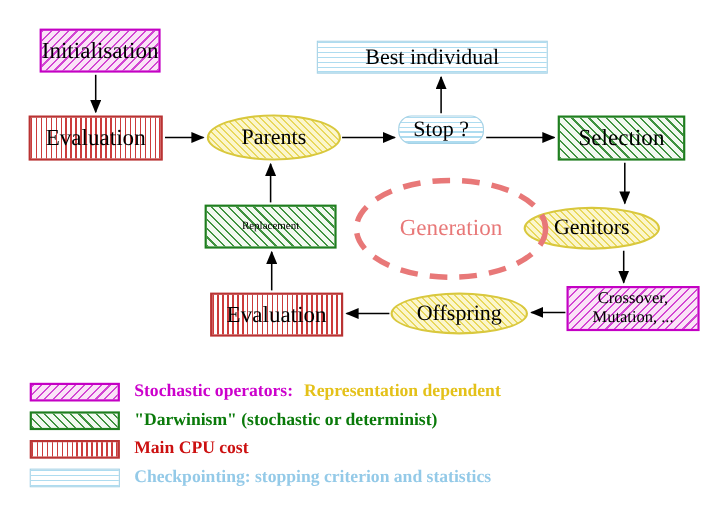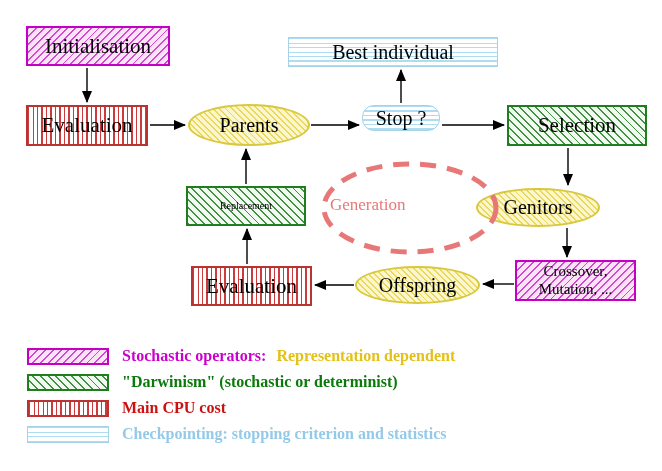--- a/index.html
+++ b/index.html
@@ -30,59 +30,59 @@
   .yellow-hatch{
     background:repeating-linear-gradient(45deg,#e9d85c 0,#e9d85c 1.4px,#fbf6cc 1.4px,#fbf6cc 4.5px);
     border:2px solid #d9c83d;
   }
   .label{color:#000;line-height:1.15;}
   .xl{font-size:21px;}
   .lg{font-size:20px;}
   .md{font-size:10px;}
   .sm{font-size:15px;}
   #generation-label{
-    position:absolute;left:330px;top:195px;width:160px;
-    font-size:17px;color:#e87878;
+    position:absolute;left:330px;top:195px;width:160px;text-align:center;
+    font-size:21px;color:#e87878;
   }
   #arrow-layer{position:absolute;left:0;top:0;pointer-events:none;}
   .legend-row{position:absolute;left:27px;display:flex;align-items:center;height:18px;}
   .swatch{width:82px;height:17px;margin-right:13px;box-sizing:border-box;}
   .legend-text{font-size:16px;font-weight:bold;white-space:nowrap;}
   .c-magenta{color:#cc00cc;}
   .c-gold{color:#e4c119;margin-left:10px;}
   .c-green{color:#0a7a0a;}
   .c-red{color:#cc1111;}
   .c-blue{color:#94cae8;}
 </style>
 </head>
 <body>
 
 <div id="canvas">
 
-  <div class="node rect magenta-hatch" style="left:26px;top:26px;width:144px;height:40px;text-align:right;">
+  <div class="node rect magenta-hatch" style="left:36px;top:26px;width:110px;height:40px;text-align:right;">
     <span class="label xl">Initialisation</span>
   </div>
 
   <div class="node rect red-stripes" style="left:26px;top:105px;width:122px;height:41px;">
     <span class="label xl">Evaluation</span>
   </div>
 
   <div class="node ellipse yellow-hatch" style="left:188px;top:104px;width:122px;height:42px;">
     <span class="label lg">Parents</span>
   </div>
 
   <div class="node rect cyan-stripes" style="left:288px;top:37px;width:210px;height:30px;">
     <span class="label lg">Best individual</span>
   </div>
 
   <div class="node rounded cyan-stripes" style="left:362px;top:105px;width:78px;height:26px;">
     <span class="label lg">Stop ?</span>
   </div>
 
-  <div class="node rect green-hatch" style="left:507px;top:105px;width:140px;height:41px;">
+  <div class="node rect green-hatch" style="left:507px;top:105px;width:116px;height:41px;">
     <span class="label xl">Selection</span>
   </div>
 
   <div class="node ellipse yellow-hatch" style="left:476px;top:188px;width:124px;height:39px;">
     <span class="label lg">Genitors</span>
   </div>
 
   <div class="node rect green-hatch" style="left:186px;top:186px;width:120px;height:40px;">
     <span class="label md">Replacement</span>
   </div>

